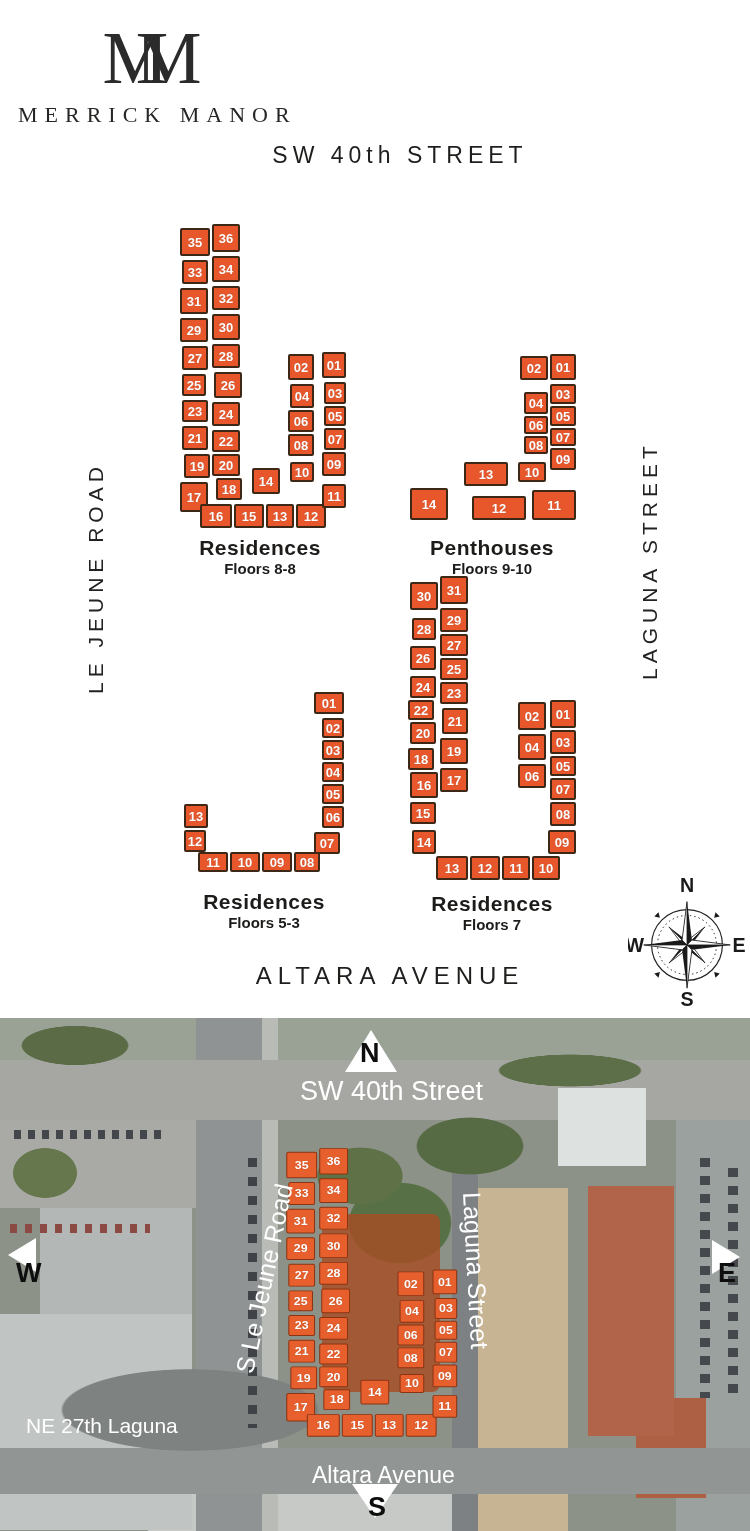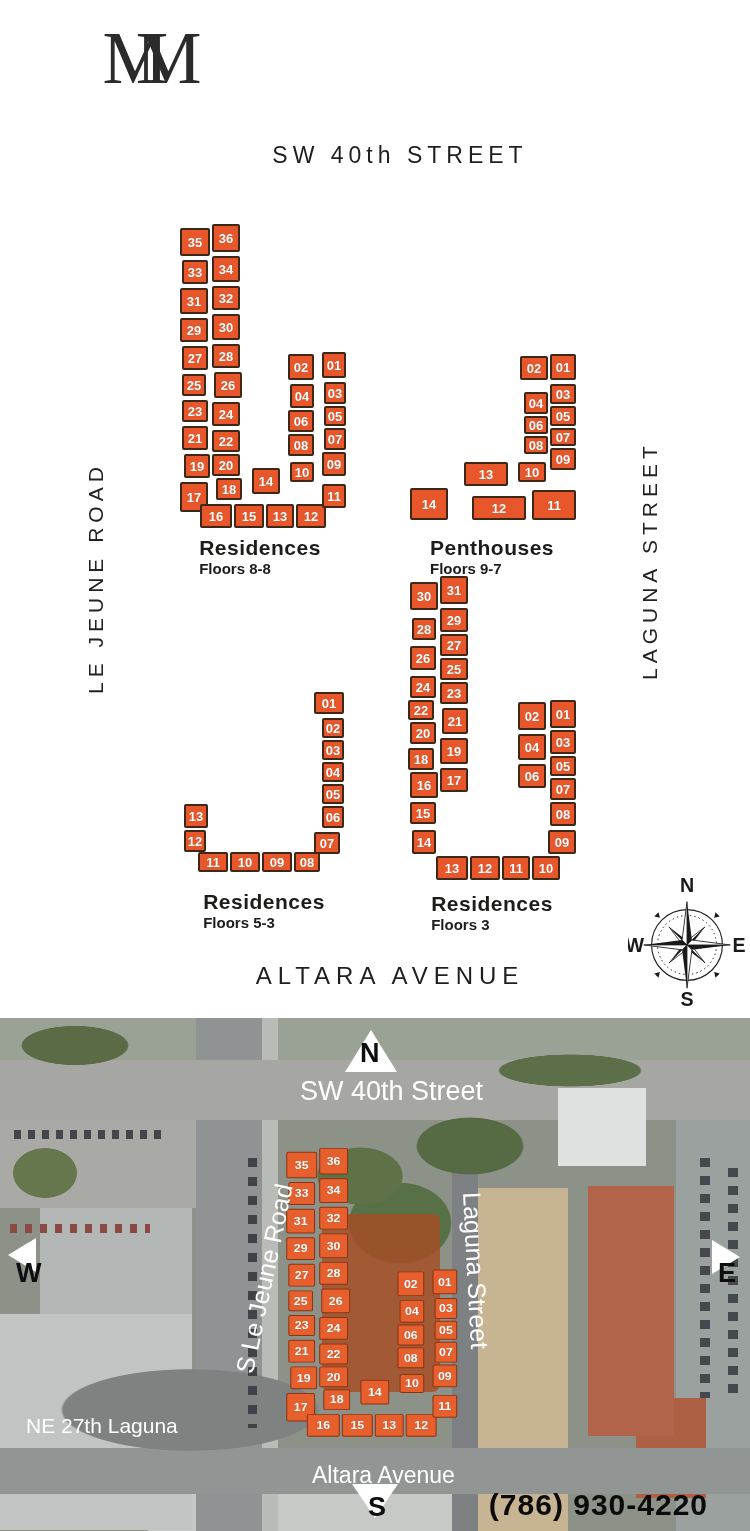--- a/index.html
+++ b/index.html
@@ -21,21 +21,21 @@
            font-size:21px;letter-spacing:5px;color:#222;font-weight:500;white-space:nowrap;}
   .v-left{left:84px;top:438px;height:256px;}
   .v-right{left:638px;top:424px;height:256px;}
 
   
   .building{position:absolute;}
   .unit{position:absolute;box-sizing:border-box;background:var(--unit-color,#e8572b);
         border:2px solid var(--unit-border,#3d2817);border-radius:2px;color:#fff;
         font-size:13px;font-weight:700;display:flex;align-items:center;justify-content:center;
         text-shadow:0 0 1px rgba(0,0,0,.25);}
-  .bldg-label{position:absolute;transform:translateX(-50%);white-space:nowrap;color:#1d1c1a;}
+  .bldg-label{position:absolute;transform:translateX(-50%);text-align:center;white-space:nowrap;color:#1d1c1a;}
   .bldg-label .t1{font-size:21px;font-weight:700;letter-spacing:.5px;}
   .bldg-label .t2{font-size:15px;font-weight:600;}
 
   
   .compass{position:absolute;left:628px;top:876px;}
 
   
   .photo{position:absolute;left:0;top:1018px;width:750px;height:513px;overflow:hidden;background:#8d9288;}
   .photo-bg{position:absolute;inset:0;
     background-color:#8d9288;
@@ -98,20 +98,21 @@
   .cardinal{position:absolute;color:#0e0e0e;font-weight:700;font-size:27px;}
   .brandline{position:absolute;color:#0b0b0b;font-weight:800;letter-spacing:1px;white-space:nowrap;}
 </style>
 </head>
 <body>
 
 <div id="stage">
 
   <div class="brand">
     <div class="monogram"><span class="m1">M</span><span class="m2">M</span></div>
+    <div class="brand-name">MERRICK MANOR</div>
   </div>
 
   <div class="street-top">SW 40th STREET</div>
   <div class="vstreet v-left">LE JEUNE ROAD</div>
   <div class="vstreet v-right">LAGUNA STREET</div>
   <div class="street-bottom">ALTARA AVENUE</div>
 
   <div style="position:absolute;inset:0;">
       <div class="building" style="left: 172px; top: 222px; width: 176px; height: 308px;">
         <div class="unit" style="left: 8px; top: 6px; width: 30px; height: 28px;">35</div>
@@ -166,21 +167,21 @@
         <div class="unit" style="left: 144px; top: 78px; width: 26px; height: 18px;">07</div>
         <div class="unit" style="left: 112px; top: 112px; width: 28px; height: 20px;">10</div>
         <div class="unit" style="left: 144px; top: 98px; width: 26px; height: 22px;">09</div>
         <div class="unit" style="left: 58px; top: 112px; width: 44px; height: 24px;">13</div>
         <div class="unit" style="left: 4px; top: 138px; width: 38px; height: 32px;">14</div>
         <div class="unit" style="left: 66px; top: 146px; width: 54px; height: 24px;">12</div>
         <div class="unit" style="left: 126px; top: 140px; width: 44px; height: 30px;">11</div>
       </div>
       <div class="bldg-label" style="left: 492px; top: 536px;">
         <div class="t1">Penthouses</div>
-        <div class="t2">Floors 9-7</div>
+        <div class="t2">Floors 9-10</div>
       </div>
       <div class="building" style="left: 182px; top: 690px; width: 164px; height: 184px;">
         <div class="unit" style="left: 132px; top: 2px; width: 30px; height: 22px;">01</div>
         <div class="unit" style="left: 140px; top: 28px; width: 22px; height: 20px;">02</div>
         <div class="unit" style="left: 140px; top: 50px; width: 22px; height: 20px;">03</div>
         <div class="unit" style="left: 140px; top: 72px; width: 22px; height: 20px;">04</div>
         <div class="unit" style="left: 140px; top: 94px; width: 22px; height: 20px;">05</div>
         <div class="unit" style="left: 140px; top: 116px; width: 22px; height: 22px;">06</div>
         <div class="unit" style="left: 132px; top: 142px; width: 26px; height: 22px;">07</div>
         <div class="unit" style="left: 112px; top: 162px; width: 26px; height: 20px;">08</div>
@@ -222,21 +223,21 @@
         <div class="unit" style="left: 144px; top: 206px; width: 26px; height: 22px;">07</div>
         <div class="unit" style="left: 144px; top: 184px; width: 26px; height: 20px;">05</div>
         <div class="unit" style="left: 144px; top: 158px; width: 26px; height: 24px;">03</div>
         <div class="unit" style="left: 144px; top: 128px; width: 26px; height: 28px;">01</div>
         <div class="unit" style="left: 112px; top: 130px; width: 28px; height: 28px;">02</div>
         <div class="unit" style="left: 112px; top: 162px; width: 28px; height: 26px;">04</div>
         <div class="unit" style="left: 112px; top: 192px; width: 28px; height: 24px;">06</div>
       </div>
       <div class="bldg-label" style="left: 492px; top: 892px;">
         <div class="t1">Residences</div>
-        <div class="t2">Floors 3</div>
+        <div class="t2">Floors 7</div>
       </div>
     </div>
 
   <svg class="compass" width="118" height="132" viewBox="0 0 120 134">
     <circle cx="60" cy="70" r="36" fill="none" stroke="#222" stroke-width="1.2"></circle>
     <circle cx="60" cy="70" r="30" fill="none" stroke="#222" stroke-width="1" stroke-dasharray="1.5 3"></circle>
     <g transform="rotate(45 60 70)">
       <path fill="#1a1a1a" d="M60 44 L63 67 L60 70 L57 67 Z M86 70 L63 73 L60 70 L63 67 Z M60 96 L57 73 L60 70 L63 73 Z M34 70 L57 67 L60 70 L57 73 Z"></path>
       <path fill="#ffffff" stroke="#1a1a1a" stroke-width="0.7" d="M60 44 L57 67 L60 70 Z M86 70 L63 67 L60 70 Z M60 96 L63 73 L60 70 Z M34 70 L57 73 L60 70 Z"></path>
       <path fill="#1a1a1a" d="M57 26 L63 26 L60 31 Z M104 67 L104 73 L99 70 Z M57 114 L63 114 L60 109 Z M16 67 L16 73 L21 70 Z"></path>
@@ -306,16 +307,15 @@
     <div class="tri" style="left:712px;top:222px;border-top:17px solid transparent;border-bottom:17px solid transparent;border-left:28px solid #ffffff;"></div>
     <div class="cardinal" style="left:718px;top:240px;">E</div>
 
     <div class="ph-label" style="left:26px;top:396px;font-size:21px;">NE 27th Laguna</div>
 
     <div class="ph-label" style="left:312px;top:444px;font-size:23px;">Altara Avenue</div>
 
     <div class="tri" style="left:352px;top:466px;border-left:23px solid transparent;border-right:23px solid transparent;border-top:34px solid #ffffff;"></div>
     <div class="cardinal" style="left:368px;top:474px;">S</div>
 
-    <div class="brandline" style="right:42px;top:470px;font-size:30px;">(786) 930-4220</div>
   </div>
 
 </div>
 
 </body></html>

